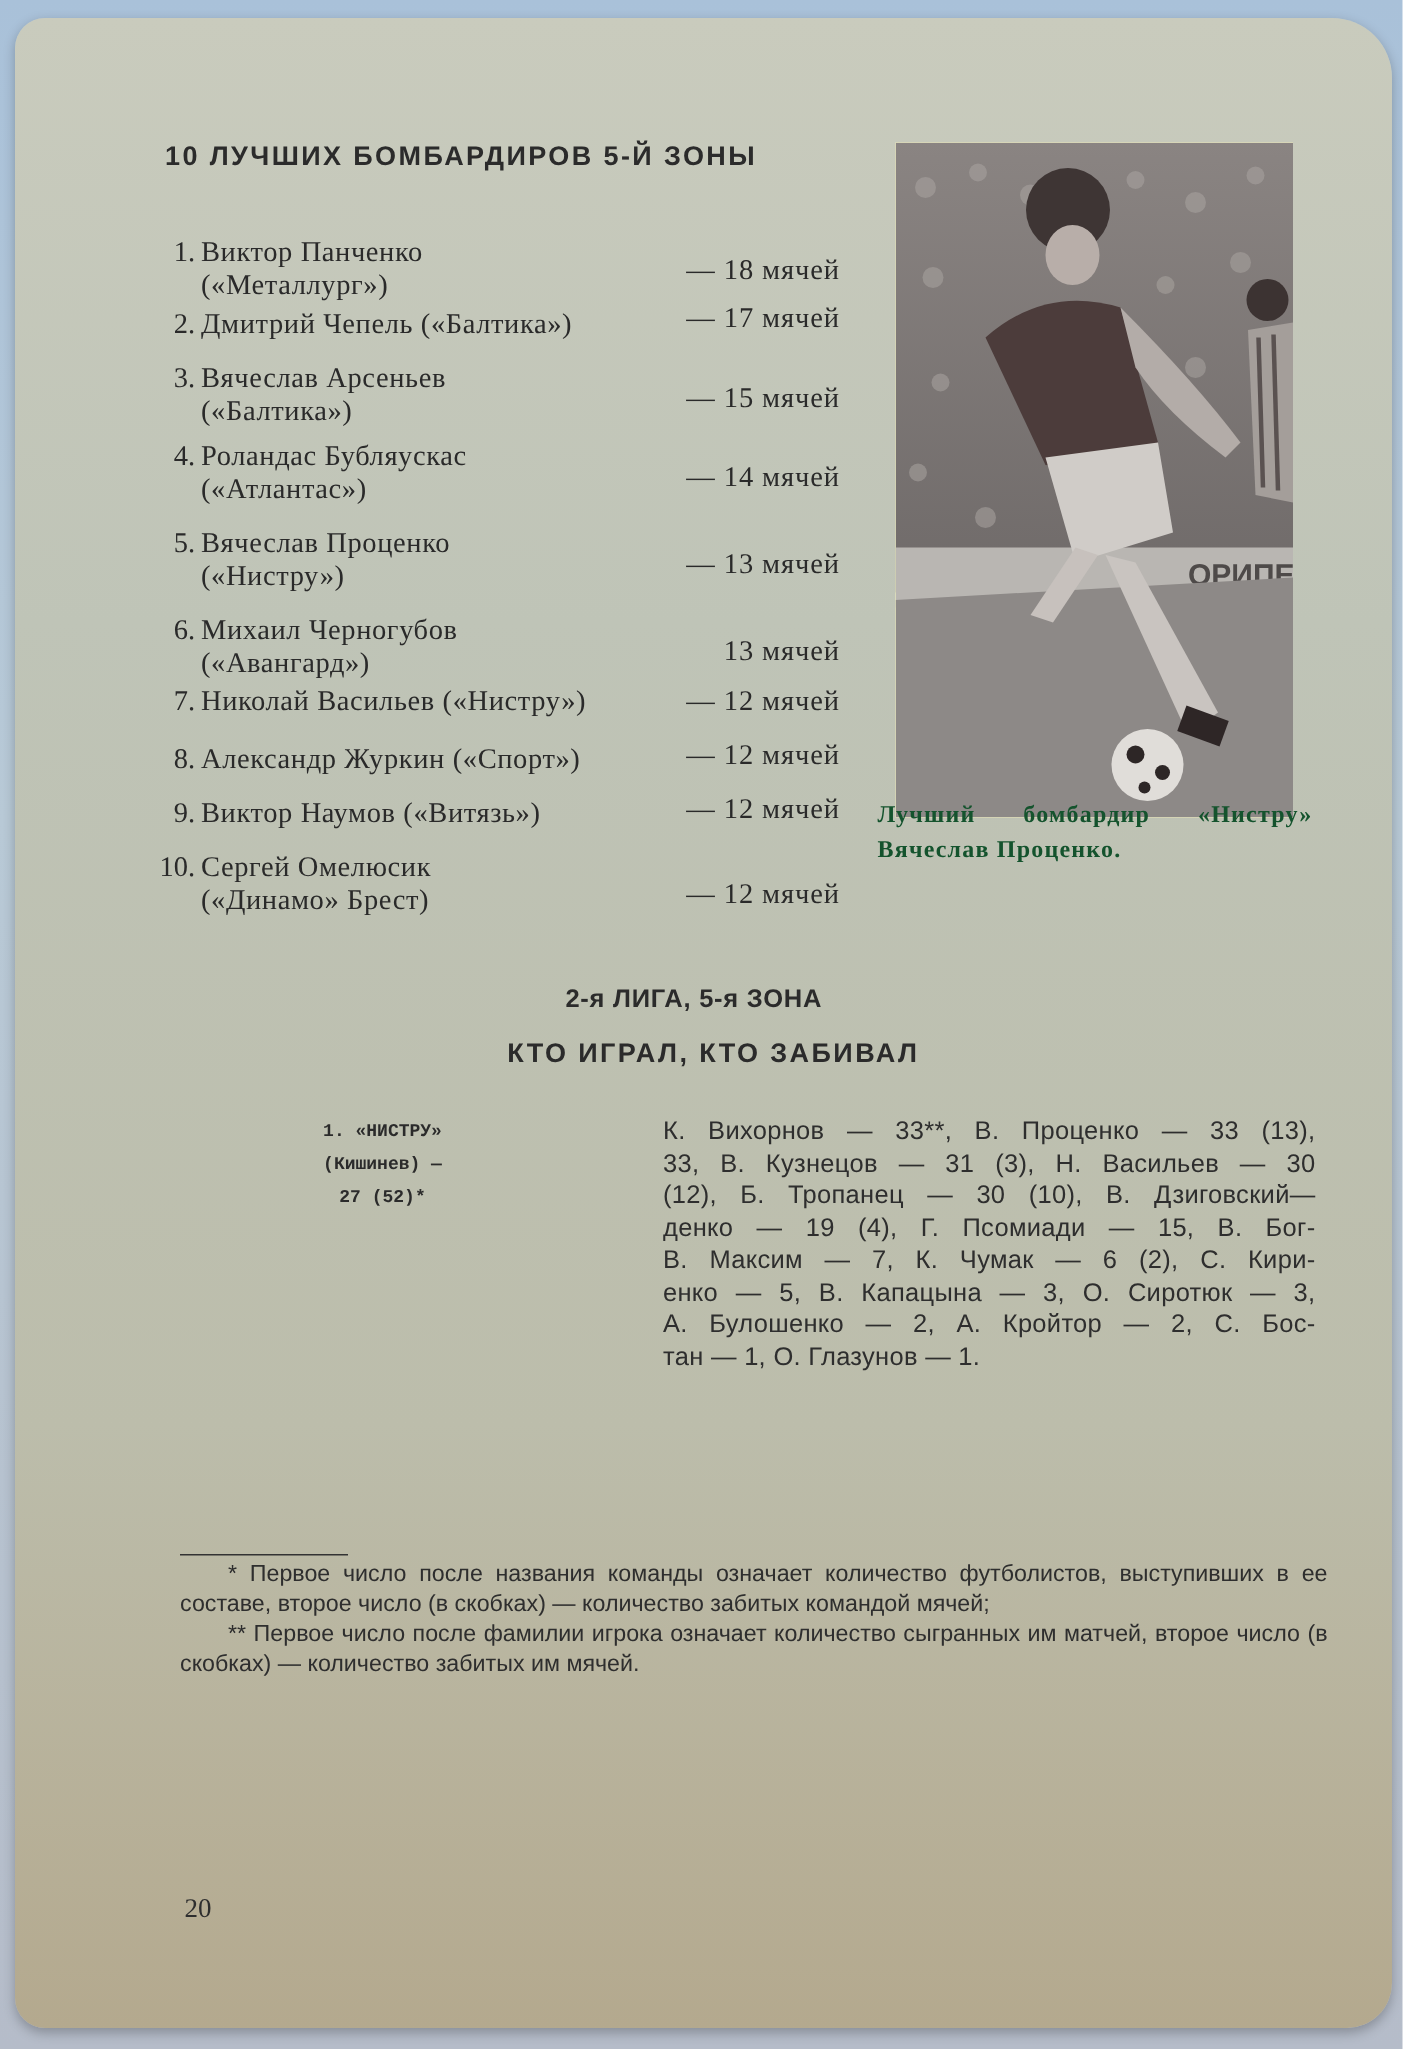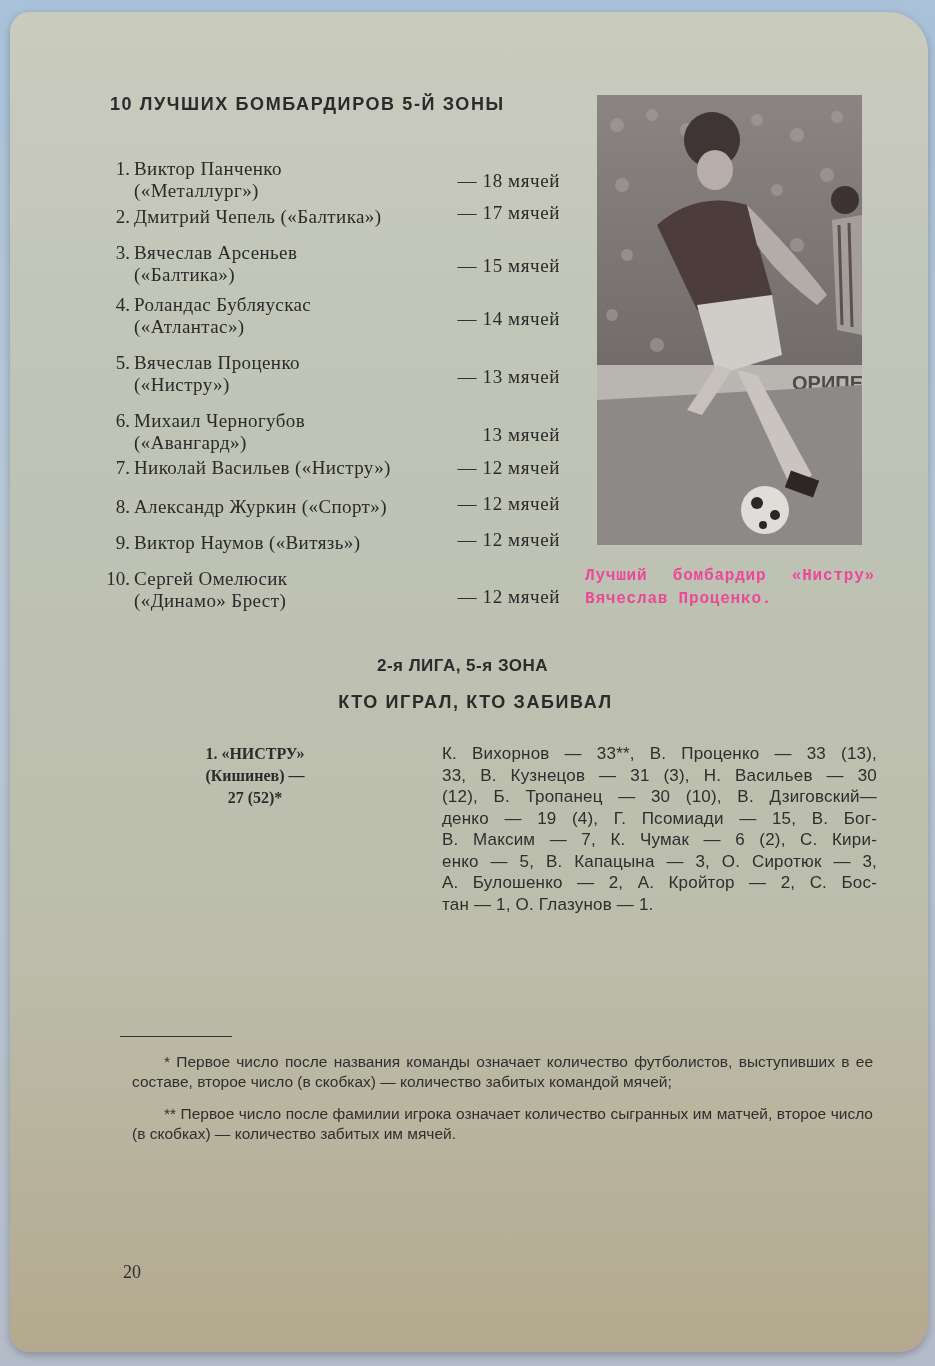--- a/index.html
+++ b/index.html
@@ -24,52 +24,52 @@
     .scorers { position: absolute; left: 100px; top: 158px; width: 460px; }
     .scorer { position: absolute; left: 0; width: 460px; font-size: 19px; line-height: 22px; }
     .scorer .num { position: absolute; left: 0; width: 30px; text-align: right; }
     .scorer .name { position: absolute; left: 34px; white-space: nowrap; letter-spacing: 0.4px; }
     .scorer .goals { position: absolute; right: 0; white-space: nowrap; letter-spacing: 0.6px; text-align: center; }
     .photo {
       position: absolute; left: 597px; top: 95px; width: 265px; height: 450px;
       background: #fef9c3; overflow: hidden;
     }
     .caption {
-      position: absolute; left: 585px; top: 565px; width: 290px;
-      font-family: Liberation Mono, monospace;
-      font-weight: bold; font-size: 16px; line-height: 23px; color: #ec4899;
+      position: absolute; left: 585px; top: 532px; width: 290px;
+      font-family: Liberation Serif, serif;
+      font-weight: bold; font-size: 16px; line-height: 23px; color: #14532d;
       text-align: justify; letter-spacing: 0.8px;
     }
     .heading {
       position: absolute; width: 935px; left: 0; text-align: center;
       font-family: "Liberation Sans", "DejaVu Sans", sans-serif;
       font-weight: bold; color: #2b2b2b;
     }
     .h-league { top: 656px; font-size: 17px; letter-spacing: 0.5px; left: -5px; }
     .h-who { top: 692px; font-size: 18px; letter-spacing: 1.6px; left: 8px; }
     .team {
       position: absolute; left: 170px; top: 743px; width: 170px;
-      font-family: Liberation Serif, serif;
-      font-weight: bold; font-size: 16px; line-height: 22px; text-align: center; color: #2b2b2b;
+      font-family: Liberation Mono, monospace;
+      font-weight: bold; font-size: 12px; line-height: 22px; text-align: center; color: #2b2b2b;
     }
     .roster {
       position: absolute; left: 442px; top: 743px; width: 435px;
       font-family: "Liberation Sans Narrow", "Liberation Sans", "DejaVu Sans", sans-serif;
       font-size: 17px; line-height: 21.5px; text-align: justify; color: #2e2e2e;
       letter-spacing: 0.2px;
     }
     .roster .ln { display: block; text-align: justify; text-align-last: justify; white-space: nowrap; }
     .roster .ln.last { text-align-last: left; }
     .rule { position: absolute; left: 120px; top: 1036px; width: 112px; height: 1px; background: #333; }
     .footnotes {
       position: absolute; left: 120px; top: 1040px; width: 765px;
       font-family: "Liberation Sans", "DejaVu Sans", sans-serif;
       font-size: 15.5px; line-height: 20px; color: #2e2e2e;
     }
-    .footnotes p { margin: 12px; text-indent: 32px; text-align: justify; }
+    .footnotes p { margin: 0; text-indent: 32px; text-align: justify; }
     .page-num {
       position: absolute; left: 123px; top: 1262px; font-size: 18px; color: #2e2e2e;
     }
   </style>
 </head>
 <body>
 
 <div class="page"></div>
 
 <div class="title-main">10 ЛУЧШИХ БОМБАРДИРОВ 5-Й ЗОНЫ</div>

